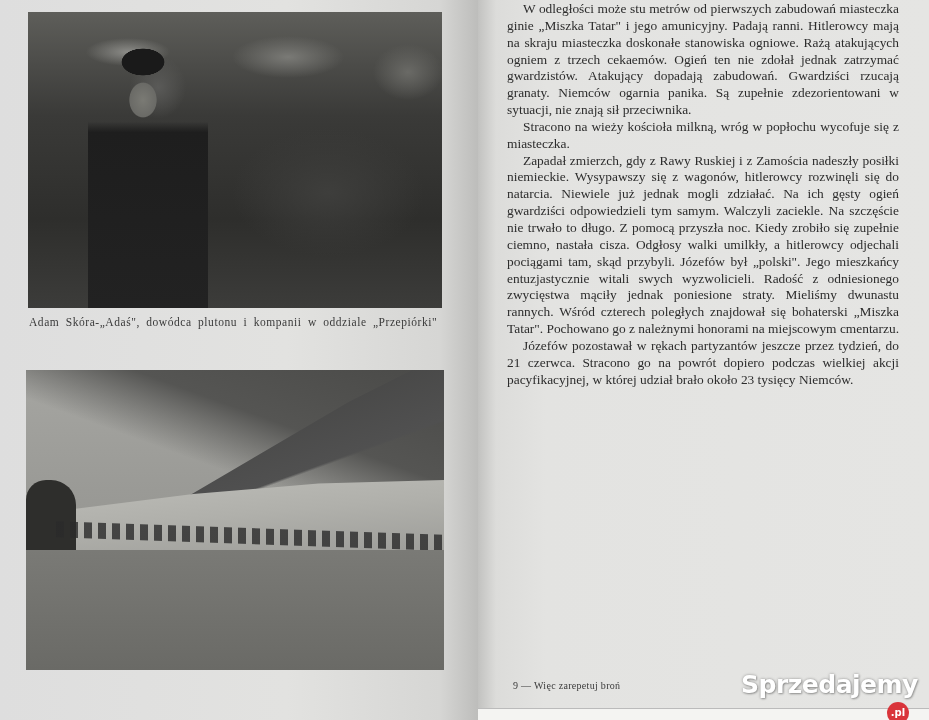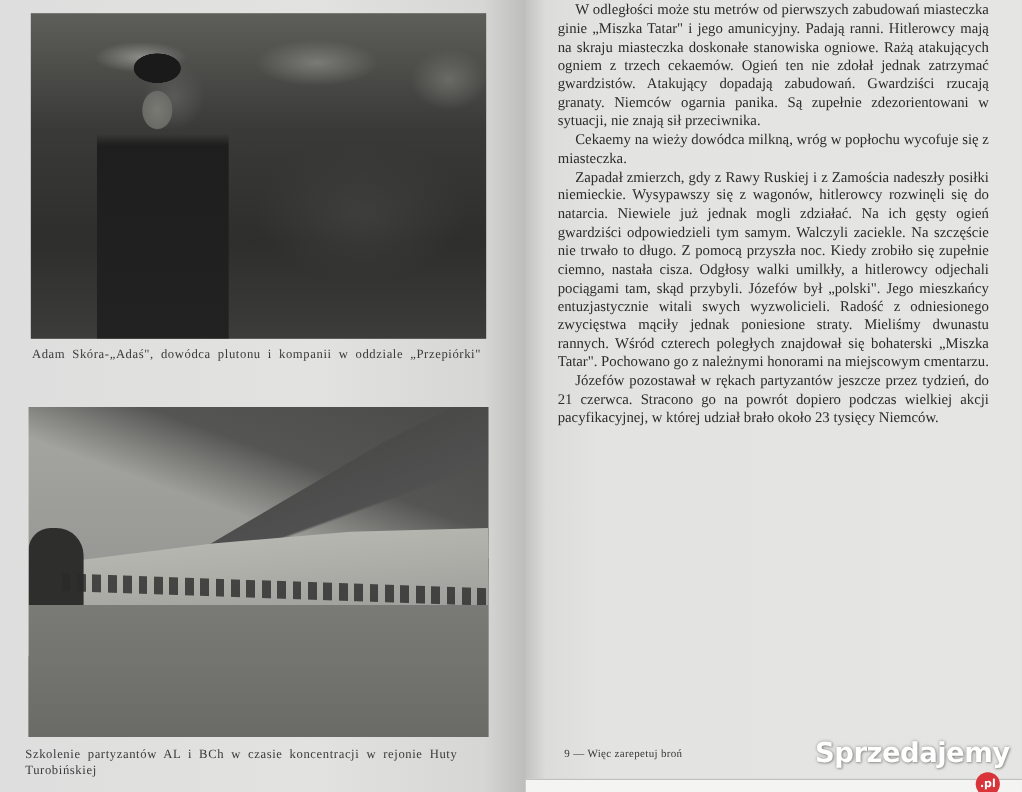--- a/index.html
+++ b/index.html
@@ -112,28 +112,27 @@
     </div>
     <div class="caption caption-1">Adam Skóra-„Adaś", dowódca plutonu i kompanii w oddziale „Przepiórki"</div>
 
     <div class="photo photo-2">
       <div class="hill"></div>
       <div class="field"></div>
       <div class="trees-left"></div>
       <div class="line"></div>
       <div class="ground"></div>
     </div>
-    <div class="caption caption-2">Szkolenie partyzantów AL i BCh w czasie koncentracji w rejonie Huty Turobińskiej</div>
   </div>
 
   <div class="page-right">
   </div>
   <div class="body-text">
     <p>W odległości może stu metrów od pierwszych zabudowań miasteczka ginie „Miszka Tatar" i jego amunicyjny. Padają ranni. Hitlerowcy mają na skraju miasteczka doskonałe stanowiska ogniowe. Rażą atakujących ogniem z trzech cekaemów. Ogień ten nie zdołał jednak zatrzymać gwardzistów. Atakujący dopadają zabudowań. Gwardziści rzucają granaty. Niemców ogarnia panika. Są zupełnie zdezorientowani w sytuacji, nie znają sił przeciwnika.</p>
-    <p>Cekaemy na wieży dowódca milkną, wróg w popłochu wycofuje się z miasteczka.</p>
+    <p>Stracono na wieży kościoła milkną, wróg w popłochu wycofuje się z miasteczka.</p>
     <p>Zapadał zmierzch, gdy z Rawy Ruskiej i z Zamościa nadeszły posiłki niemieckie. Wysypawszy się z wagonów, hitlerowcy rozwinęli się do natarcia. Niewiele już jednak mogli zdziałać. Na ich gęsty ogień gwardziści odpowiedzieli tym samym. Walczyli zaciekle. Na szczęście nie trwało to długo. Z pomocą przyszła noc. Kiedy zrobiło się zupełnie ciemno, nastała cisza. Odgłosy walki umilkły, a hitlerowcy odjechali pociągami tam, skąd przybyli. Józefów był „polski". Jego mieszkańcy entuzjastycznie witali swych wyzwolicieli. Radość z odniesionego zwycięstwa mąciły jednak poniesione straty. Mieliśmy dwunastu rannych. Wśród czterech poległych znajdował się bohaterski „Miszka Tatar". Pochowano go z należnymi honorami na miejscowym cmentarzu.</p>
     <p>Józefów pozostawał w rękach partyzantów jeszcze przez tydzień, do 21 czerwca. Stracono go na powrót dopiero podczas wielkiej akcji pacyfikacyjnej, w której udział brało około 23 tysięcy Niemców.</p>
   </div>
   <div class="footer-left">9 — Więc zarepetuj broń</div>
   <div class="bottom-strip"></div>
 
   <div class="watermark">Sprzedajemy</div>
   <div class="watermark-badge">.pl</div>
 </div>
 

